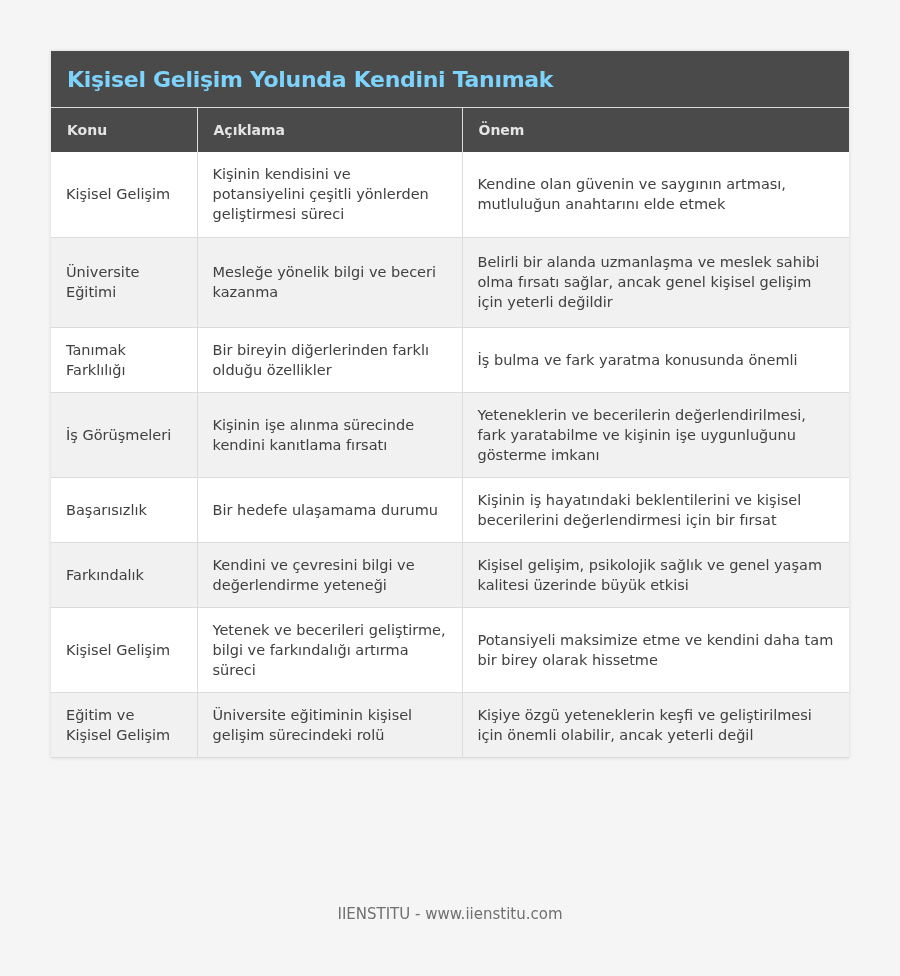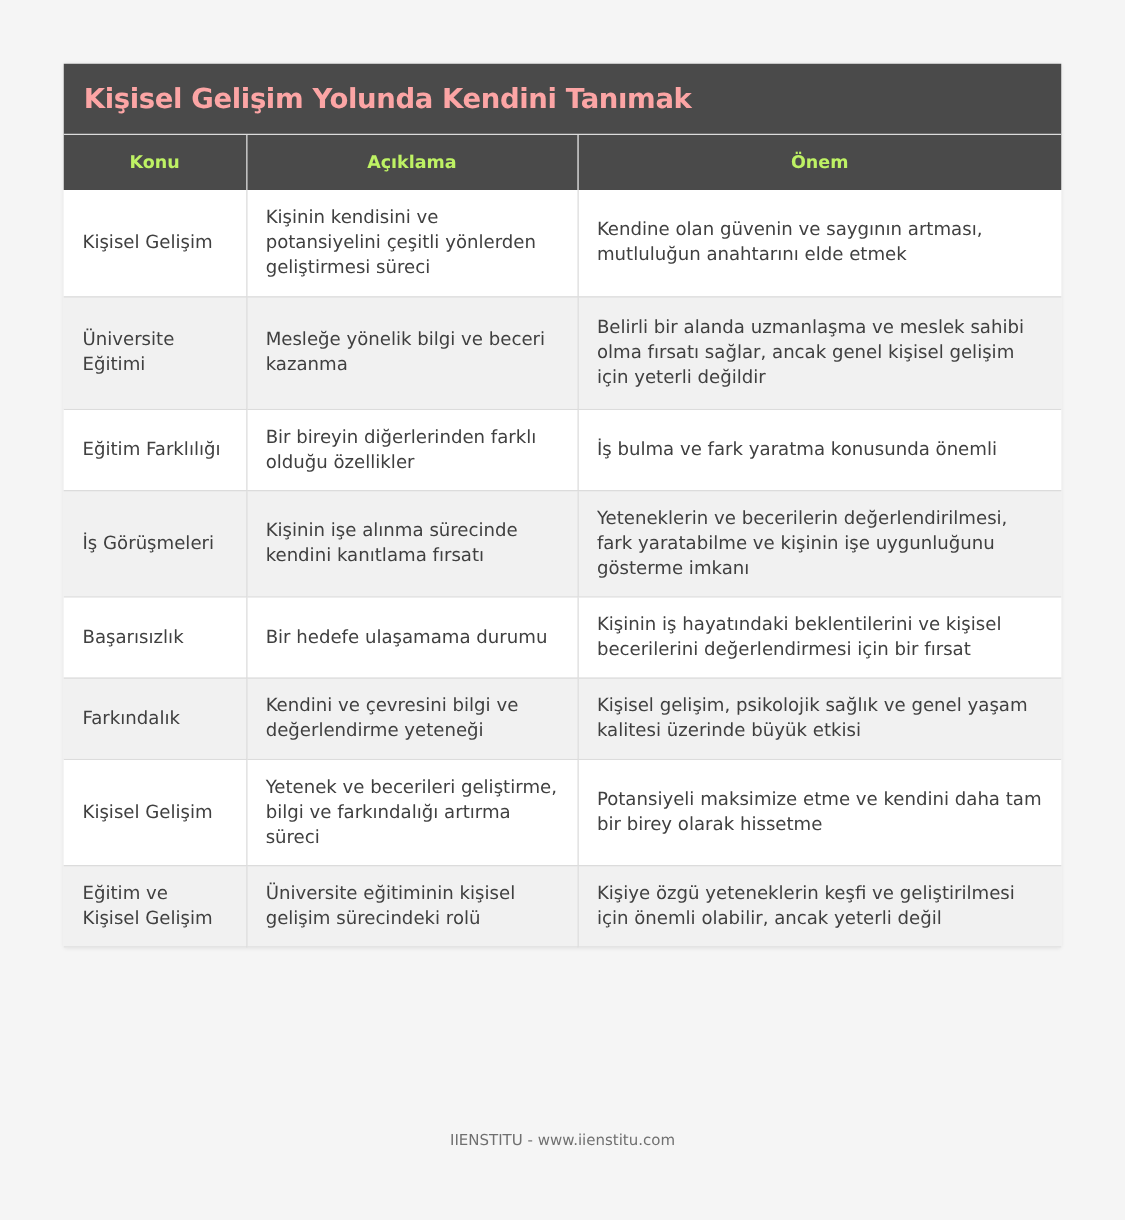--- a/index.html
+++ b/index.html
@@ -20,34 +20,34 @@
   .title-bar {
     background: #4a4a4a;
     height: 57px;
     display: flex; align-items: center;
     padding-left: 16px;
     box-sizing: border-box;
     border-bottom: 1px solid #dcdcdc;
   }
   .title-bar h1 {
     margin: 0;
-    color: #fca5a5;
+    color: #7dd3fc;
     font-size: 22px;
     font-weight: bold;
     letter-spacing: -0.3px;
   }
   table {
     border-collapse: collapse;
     width: 100%;
     table-layout: fixed;
   }
   th {
     background: #4a4a4a;
-    color: #bef264;
-    text-align: center;
+    color: #e5e5e5;
+    text-align: left;
     font-size: 14px;
     font-weight: bold;
     height: 44px;
     padding: 0 16px;
     box-sizing: border-box;
     border-right: 1px solid #dcdcdc;
   }
   th:last-child { border-right: none; }
   td {
     font-size: 14.5px;
@@ -60,21 +60,21 @@
     box-sizing: border-box;
   }
   td:last-child { border-right: none; }
   tr.row:nth-child(even) td { background: #f1f1f1; }
   tr.row:nth-child(odd) td { background: #ffffff; }
   .footer {
     position: absolute;
     left: 0; width: 900px;
     top: 905px;
     text-align: center;
-    font-size: 12px;
+    font-size: 15px;
     color: #707070;
   }
 </style>
 </head>
 <body>
 
 <div class="card">
   <div class="title-bar">
     <h1>Kişisel Gelişim Yolunda Kendini Tanımak</h1>
   </div>
@@ -96,21 +96,21 @@
           <td>Kişisel Gelişim</td>
           <td>Kişinin kendisini ve potansiyelini çeşitli yönlerden geliştirmesi süreci</td>
           <td>Kendine olan güvenin ve saygının artması, mutluluğun anahtarını elde etmek</td>
         </tr>
         <tr class="row" style="height: 90px;">
           <td>Üniversite Eğitimi</td>
           <td>Mesleğe yönelik bilgi ve beceri kazanma</td>
           <td>Belirli bir alanda uzmanlaşma ve meslek sahibi olma fırsatı sağlar, ancak genel kişisel gelişim için yeterli değildir</td>
         </tr>
         <tr class="row" style="height: 65px;">
-          <td>Eğitim Farklılığı</td>
+          <td>Tanımak Farklılığı</td>
           <td>Bir bireyin diğerlerinden farklı olduğu özellikler</td>
           <td>İş bulma ve fark yaratma konusunda önemli</td>
         </tr>
         <tr class="row" style="height: 85px;">
           <td>İş Görüşmeleri</td>
           <td>Kişinin işe alınma sürecinde kendini kanıtlama fırsatı</td>
           <td>Yeteneklerin ve becerilerin değerlendirilmesi, fark yaratabilme ve kişinin işe uygunluğunu gösterme imkanı</td>
         </tr>
         <tr class="row" style="height: 65px;">
           <td>Başarısızlık</td>

